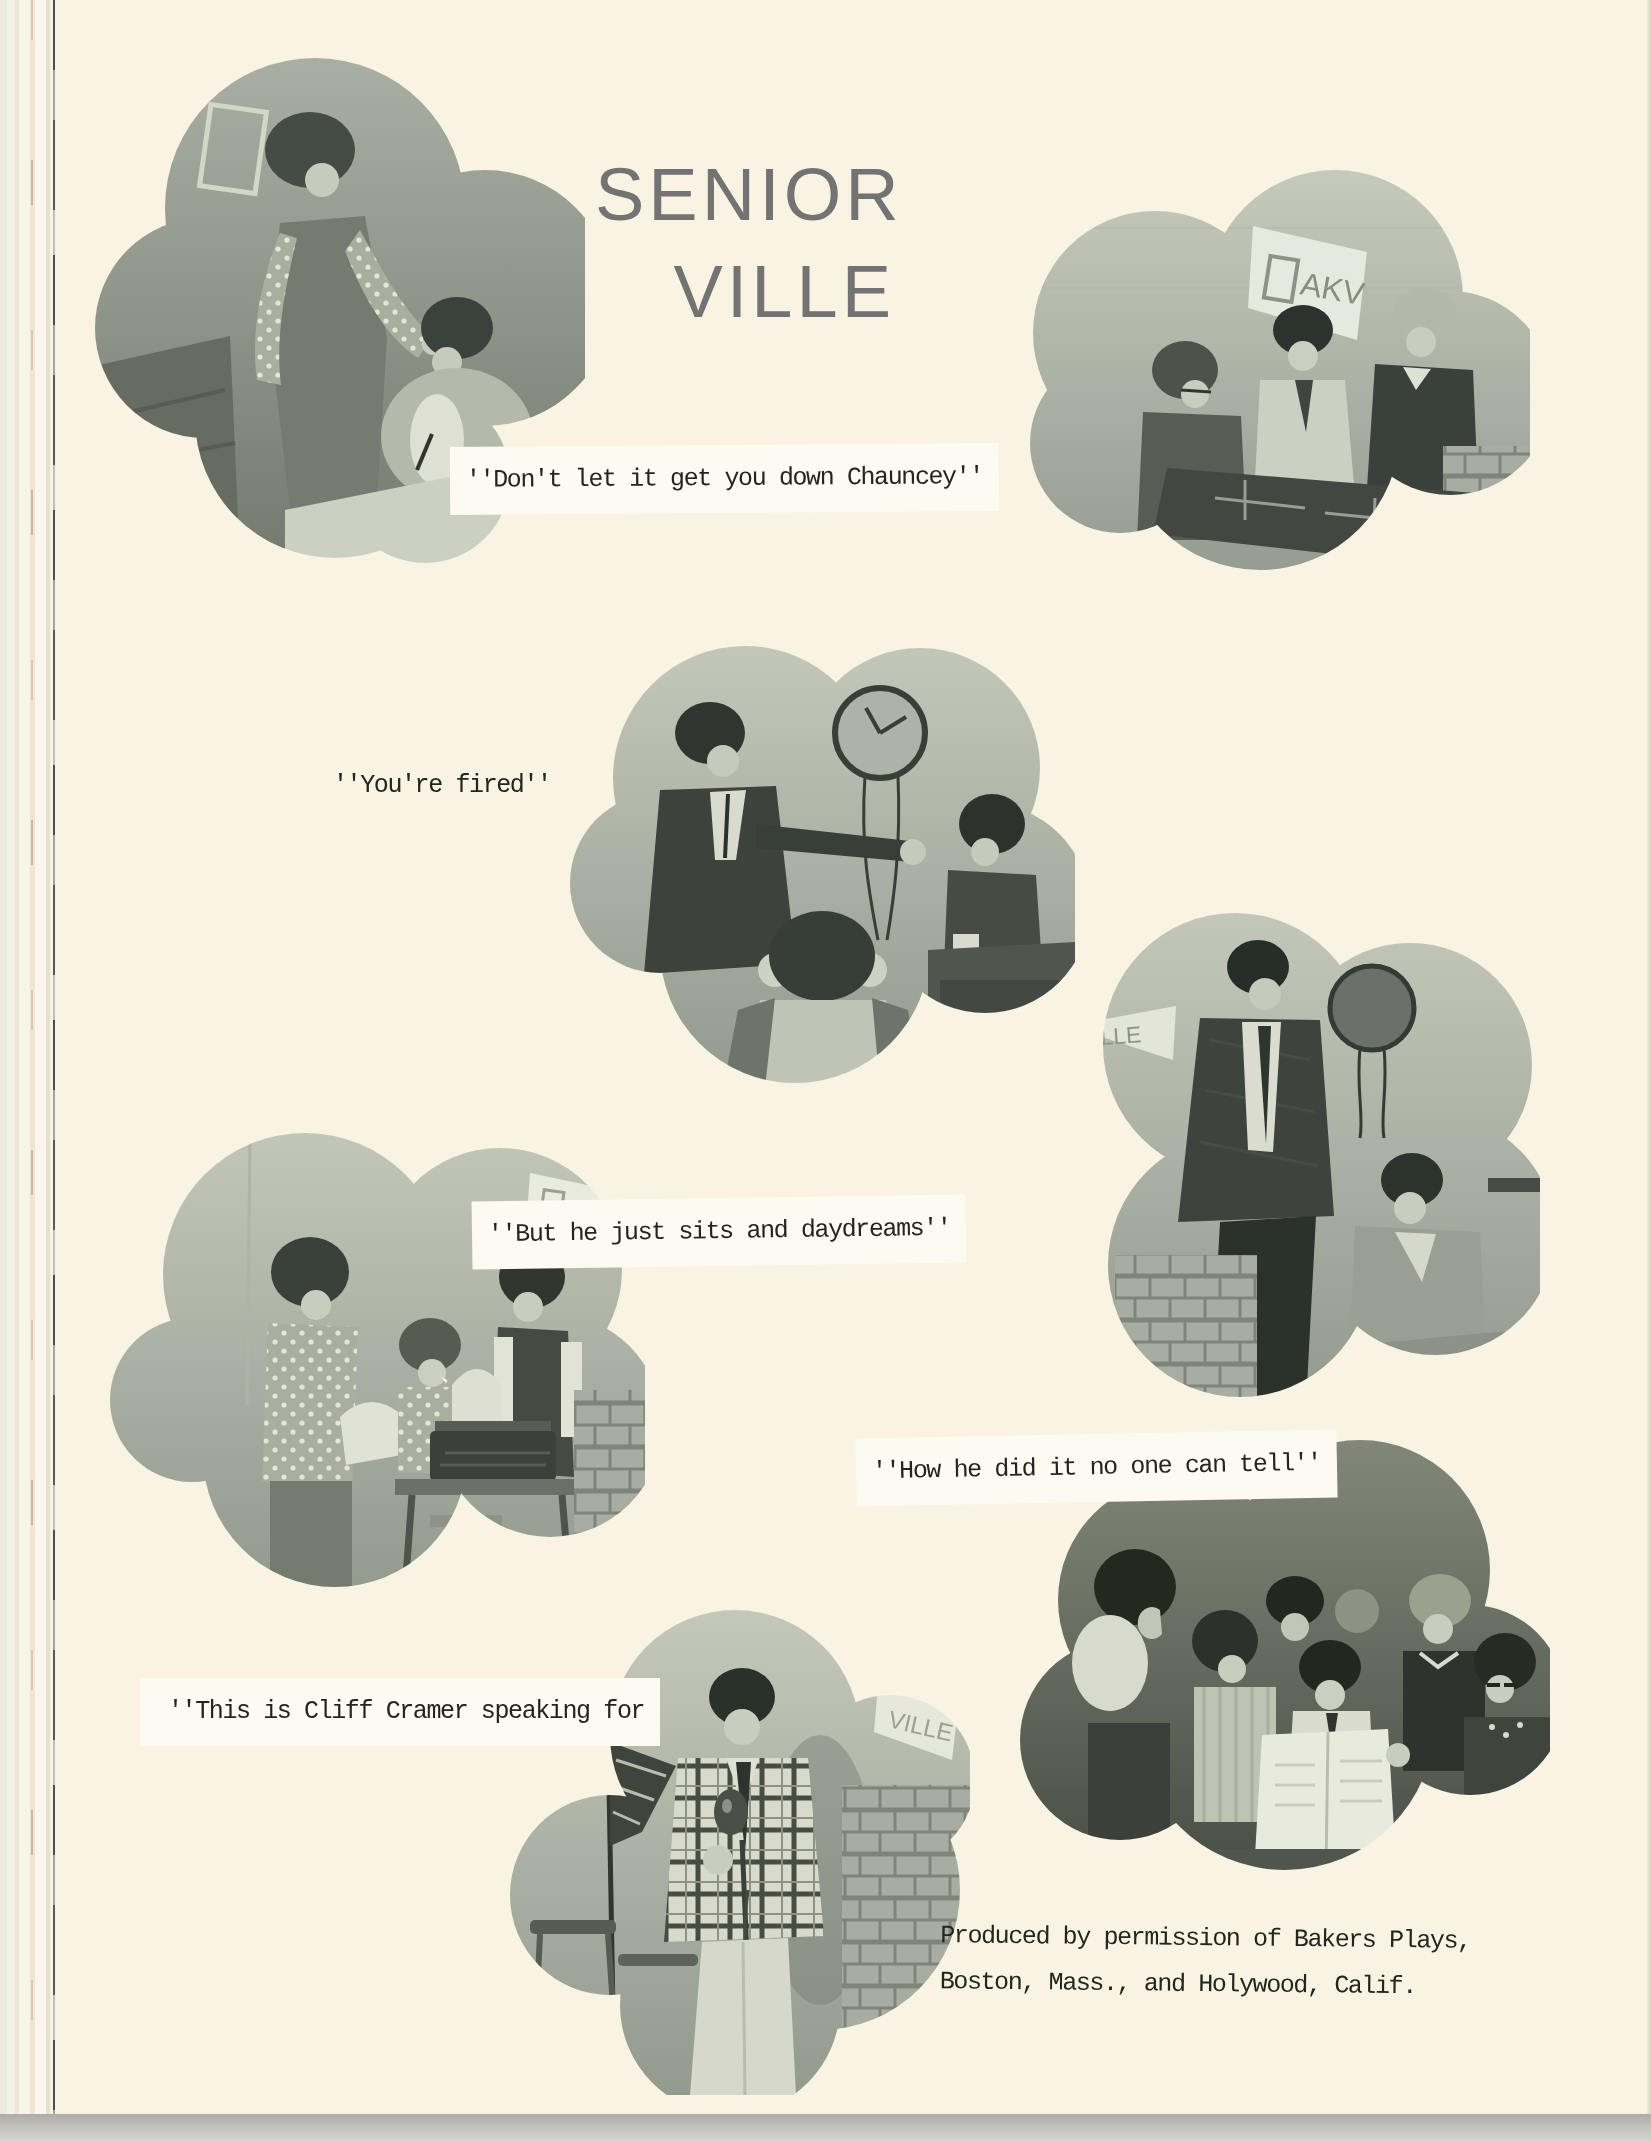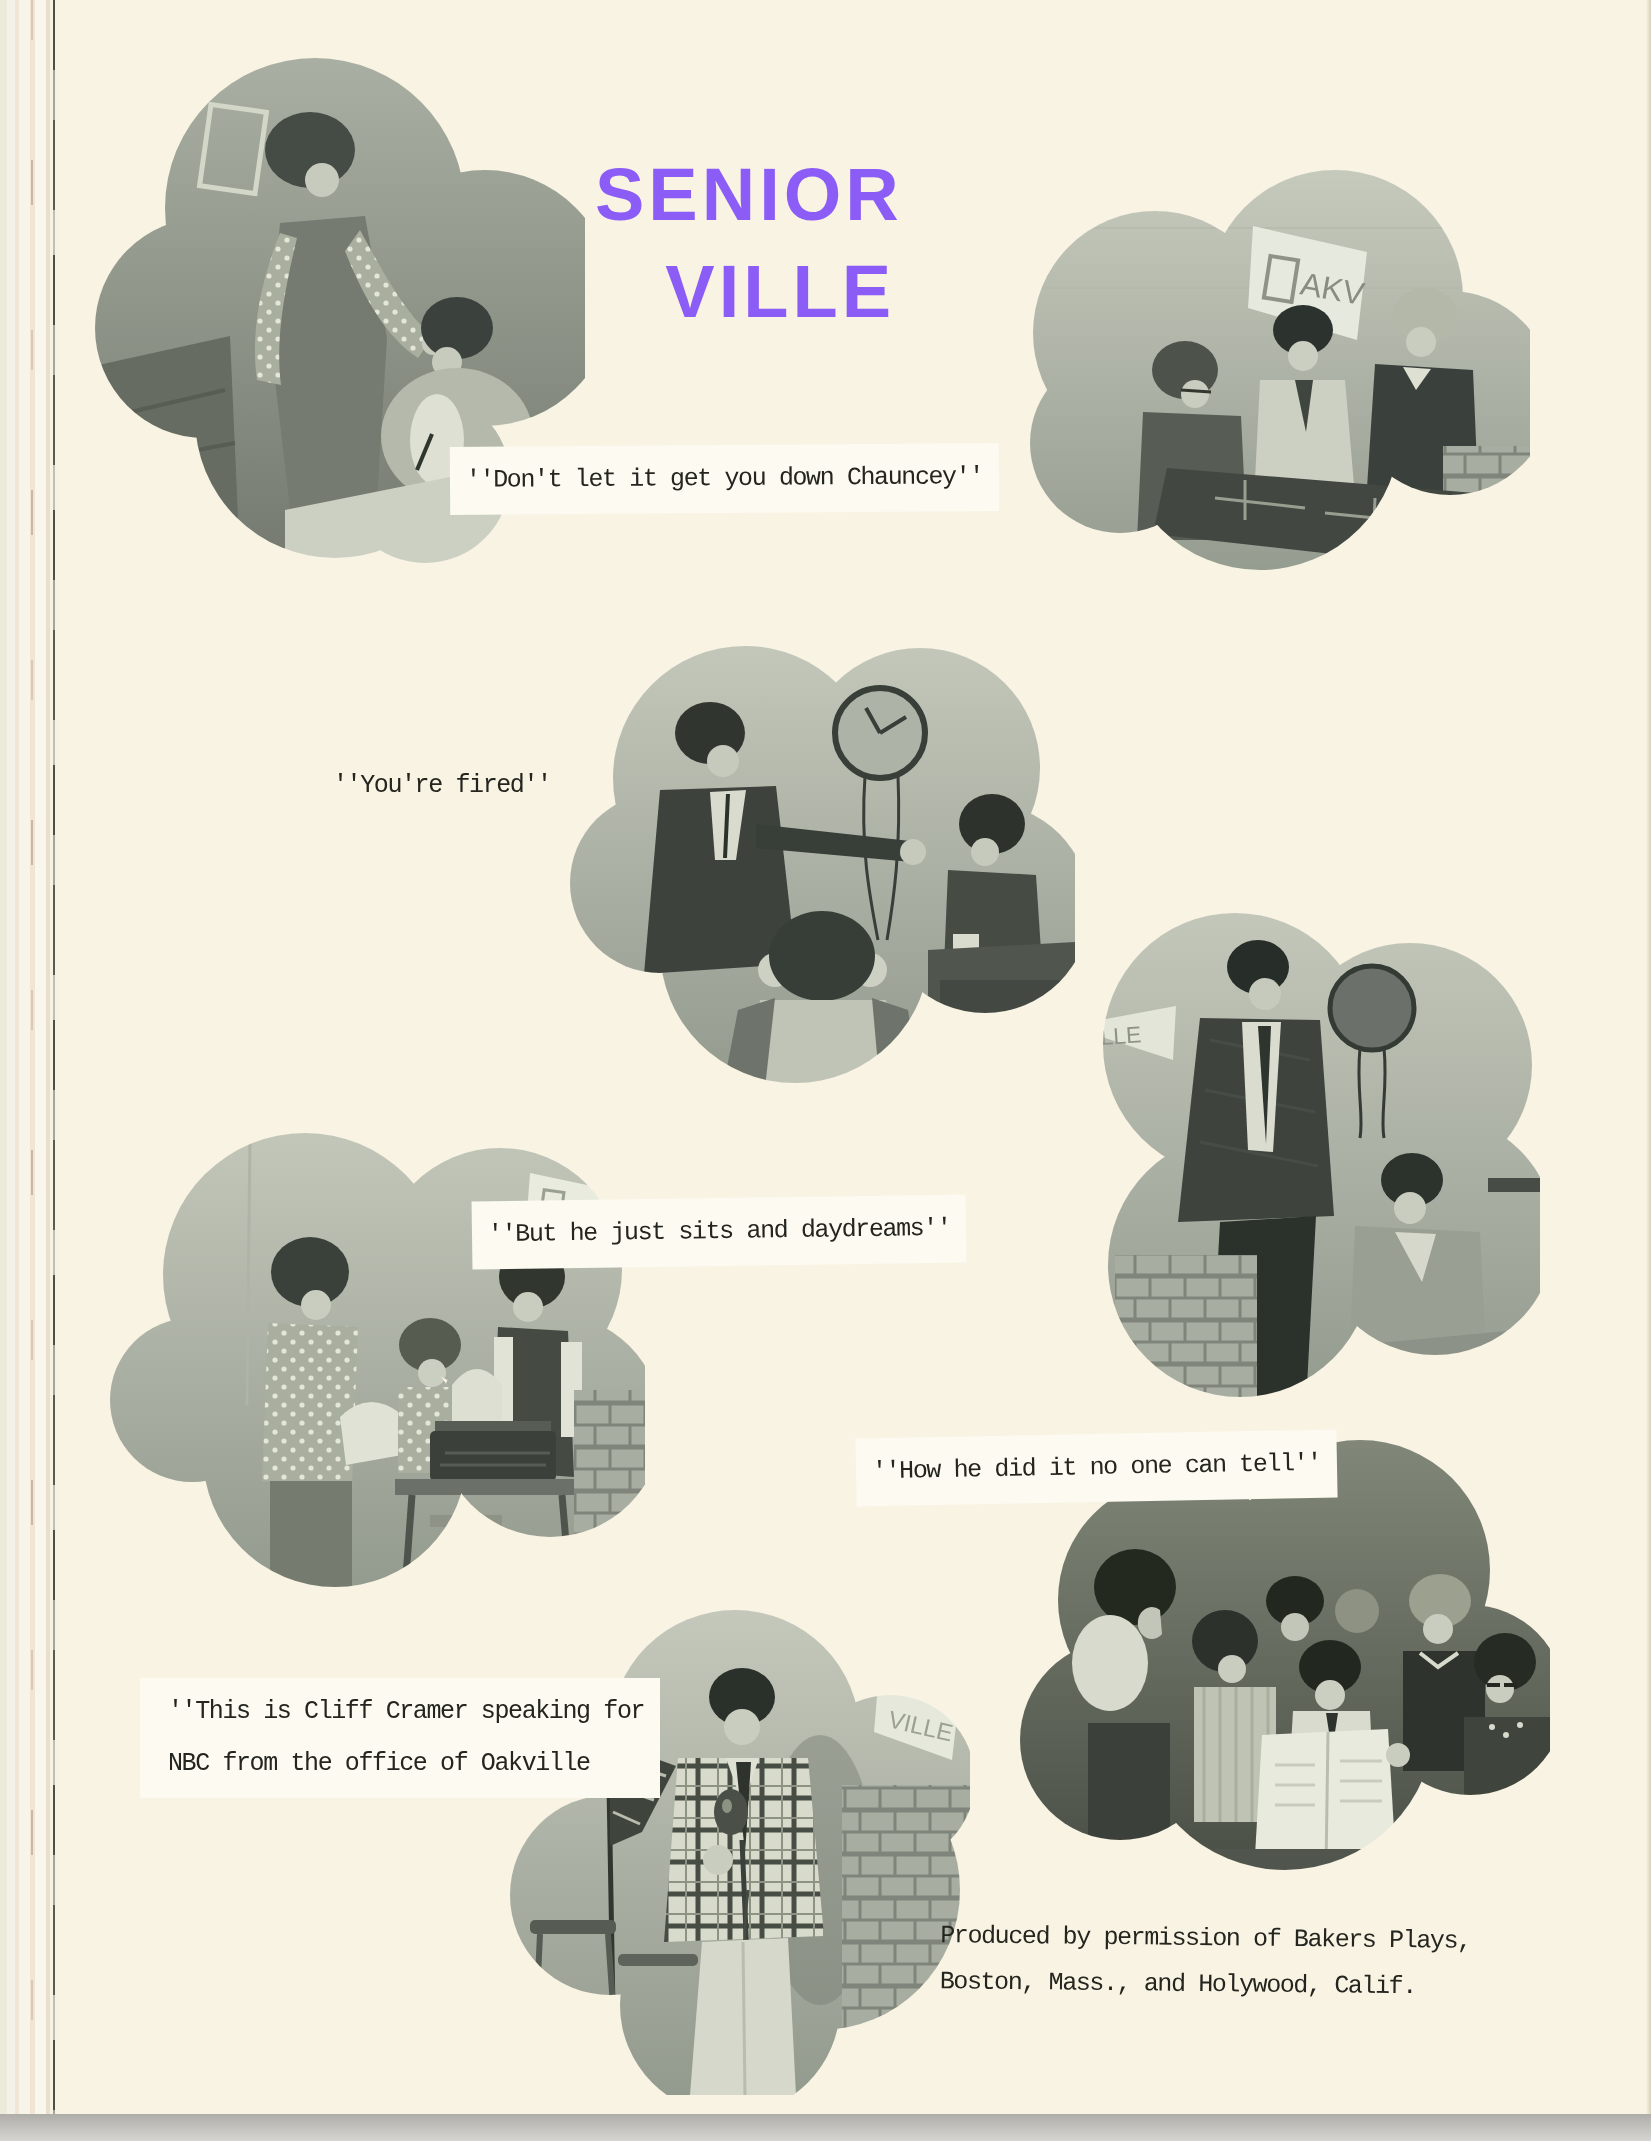--- a/index.html
+++ b/index.html
@@ -13,21 +13,21 @@
          background:repeating-linear-gradient(180deg,#4e4e46 0 70px,#a8a498 70px 120px,#5a5a52 120px 210px,#c2beb1 210px 255px);}
   .spine-line2{position:absolute;left:31px;top:0;width:2px;height:100%;opacity:.5;
          background:repeating-linear-gradient(180deg,#b9b2a2 0 40px,#efe9da 40px 160px,#998f7f 160px 205px,#f0ead9 205px 330px);}
   
   .bed{position:absolute;left:0;bottom:0;width:100%;height:27px;
        background:linear-gradient(180deg,#aeada9,#d6d5d1);}
   .right-edge{position:absolute;right:0;top:0;width:5px;height:100%;
        background:linear-gradient(270deg,#d8d0ba,rgba(216,208,186,0));}
   
   .title{position:absolute;left:595px;top:146px;width:300px;text-align:right;
-         color:#8b5cf6;font-size:74px;font-weight:bold;letter-spacing:4px;line-height:97px;}
+         color:#737373;font-size:74px;font-weight:normal;letter-spacing:4px;line-height:97px;}
   
   .cap{position:absolute;font-family:"Liberation Mono", monospace;font-size:25px;
        letter-spacing:-1.4px;color:#24251f;white-space:nowrap;line-height:52px;}
   .patch{background:#fcfaf1;padding:8px 16px;}
   .c1{left:450px;top:445px;transform:rotate(-0.4deg);}
   .c2{left:1003px;top:585px;}
   .c3{left:333px;top:760px;}
   .c4{left:1138px;top:820px;}
   .c5{left:472px;top:1198px;transform:rotate(-0.8deg);}
   .c6{left:856px;top:1434px;transform:rotate(-1.1deg);}
@@ -328,21 +328,20 @@
     <div>SENIOR</div>
     <div>VILLE</div>
   </div>
 
   <div class="cap patch c1">''Don't let it get you down Chauncey''</div>
   <div class="cap c3">''You're fired''</div>
   <div class="cap patch c5">''But he just sits and daydreams''</div>
   <div class="cap patch c6">''How he did it no one can tell''</div>
   <div class="cap patch c7">
     <div>''This is Cliff Cramer speaking for</div>
-    <div>NBC from the office of Oakville</div>
   </div>
   <div class="cap c8">
     <div>Produced by permission of Bakers Plays,</div>
     <div>Boston,  Mass.,  and Holywood,  Calif.</div>
   </div>
 
   <div class="right-edge"></div>
   <div class="bed"></div>
 </div>
 

